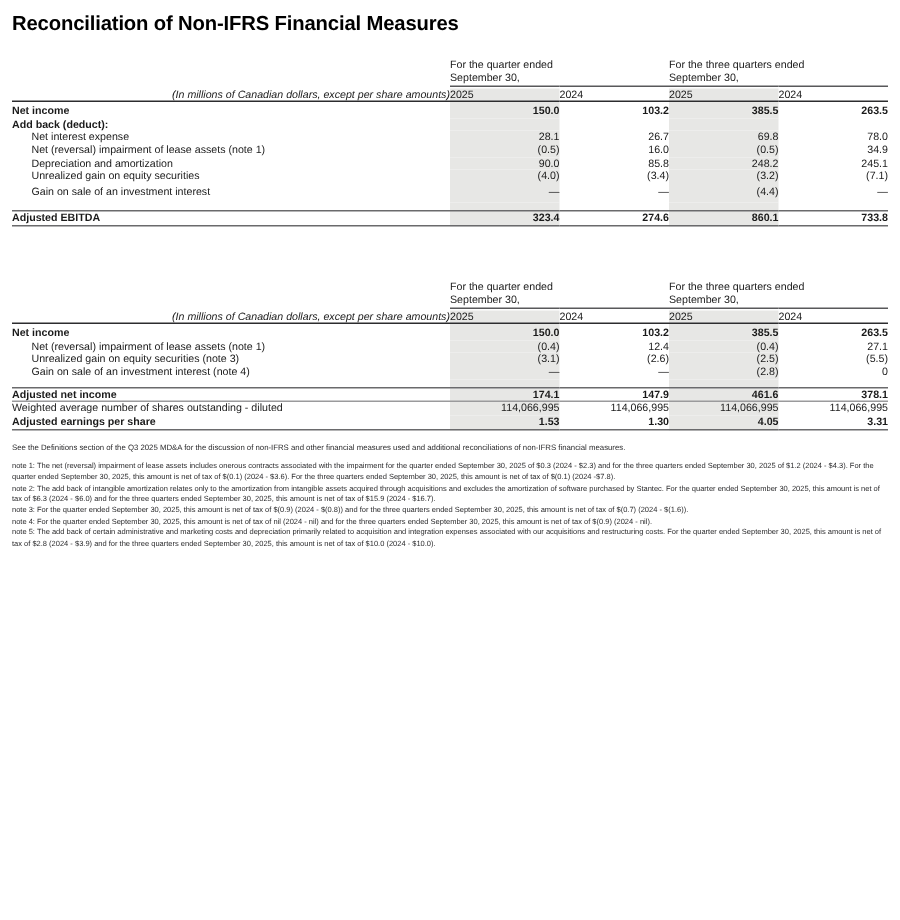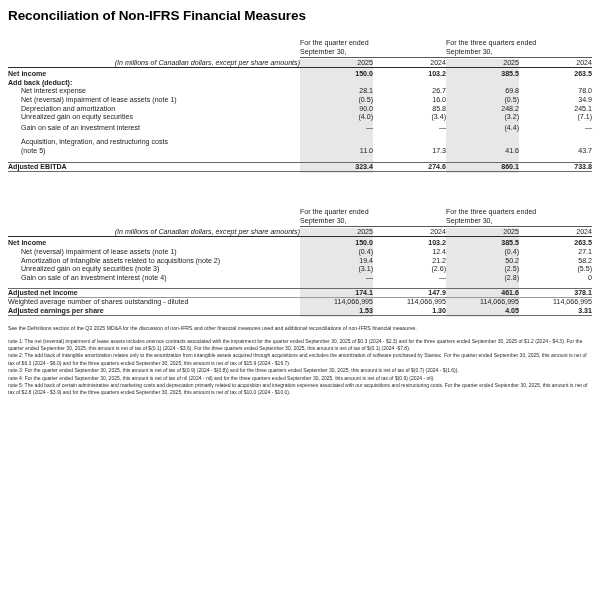--- a/index.html
+++ b/index.html
@@ -72,21 +72,21 @@
   .units-cell {
     font-size: 7.1px;
     font-style: italic;
     color: #1a1a1a;
     padding: 4px 0 3px 2px;
     white-space: nowrap;
     vertical-align: bottom;
     text-align: right;
   }
   .yr-cell {
-    text-align: right;
+    text-align: left;
     font-size: 7.1px;
     font-weight: bold;
     padding: 4px 7px 3px 2px;
     vertical-align: bottom;
   }
 
   
   .head-underline td {
     border-bottom: 1.3px solid #2c2c2e;
     height: 0;
@@ -237,30 +237,20 @@
         <td class="r-num shade">(3.2)</td>
         <td class="r-num">(7.1)</td>
       </tr>
       <tr class="tight">
         <td class="r-label indent">Gain on sale of an investment interest</td>
         <td class="r-num shade">—</td>
         <td class="r-num">—</td>
         <td class="r-num shade">(4.4)</td>
         <td class="r-num">—</td>
       </tr>
-      <tr class="two-line">
-        <td class="r-label indent">
-          <span>Acquisition, integration, and restructuring costs</span><br>
-          <span>(note 5)</span>
-        </td>
-        <td class="r-num shade">11.0</td>
-        <td class="r-num">17.3</td>
-        <td class="r-num shade">41.6</td>
-        <td class="r-num">43.7</td>
-      </tr>
 
       <tr class="spacer">
         <td></td>
           <td class="shade"></td>
           <td></td>
           <td class="shade"></td>
           <td></td>
       </tr>
       <tr class="rule-above">
         <td></td>
@@ -344,27 +334,20 @@
         <td class="r-num">263.5</td>
       </tr>
       <tr>
         <td class="r-label indent">Net (reversal) impairment of lease assets (note 1)</td>
         <td class="r-num shade">(0.4)</td>
         <td class="r-num">12.4</td>
         <td class="r-num shade">(0.4)</td>
         <td class="r-num">27.1</td>
       </tr>
       <tr>
-        <td class="r-label indent">Amortization of intangible assets related to acquisitions (note 2)</td>
-        <td class="r-num shade">19.4</td>
-        <td class="r-num">21.2</td>
-        <td class="r-num shade">50.2</td>
-        <td class="r-num">58.2</td>
-      </tr>
-      <tr>
         <td class="r-label indent">Unrealized gain on equity securities (note 3)</td>
         <td class="r-num shade">(3.1)</td>
         <td class="r-num">(2.6)</td>
         <td class="r-num shade">(2.5)</td>
         <td class="r-num">(5.5)</td>
       </tr>
       <tr>
         <td class="r-label indent">Gain on sale of an investment interest (note 4)</td>
         <td class="r-num shade">—</td>
         <td class="r-num">—</td>

